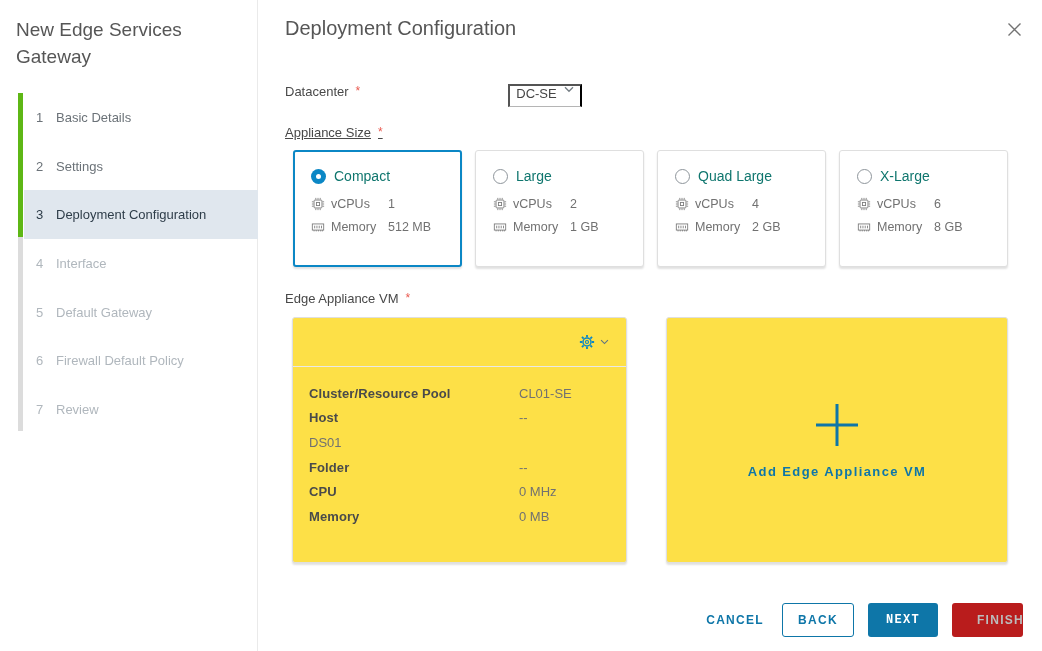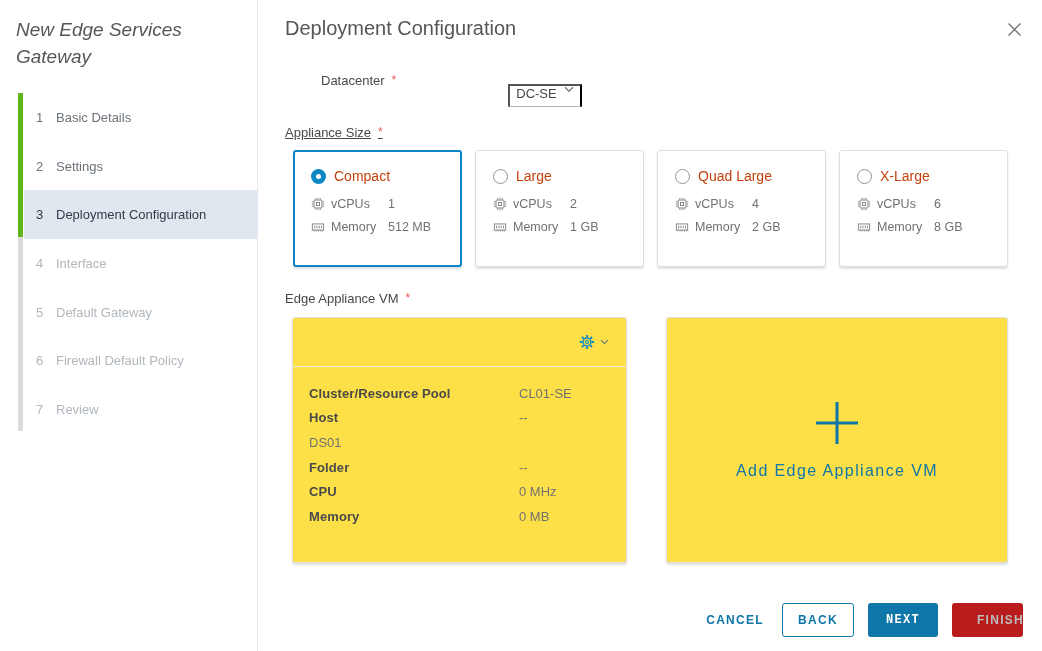--- a/index.html
+++ b/index.html
@@ -9,74 +9,74 @@
     --active-step-bg:#e0e7ee;
     --required-red:#e9594f;
   }
   *{box-sizing:border-box;margin:0;padding:0;}
   html,body{width:1042px;height:651px;}
   body{font-family:"Liberation Sans",sans-serif;background:#fff;overflow:hidden;}
   .app{position:relative;width:1042px;height:651px;background:#fff;}
 
   
   .sidebar{position:absolute;left:0;top:0;width:258px;height:651px;background:#fff;border-right:1px solid #eaeaea;}
-  .sidebar-title{margin:16px 0 0 16px;width:212px;font-size:19px;line-height:27px;font-weight:400;color:#565656;font-style:italic;}
+  .sidebar-title{margin:16px 0 0 16px;width:212px;font-size:19px;line-height:27px;font-weight:400;color:#565656;}
   .steps{position:absolute;left:0;top:93px;width:258px;}
   .rail{position:absolute;left:18px;width:5px;}
   .rail-green{top:0;height:144px;background:var(--progress-green,#5eb715);}
   .rail-gray{top:144px;height:194px;background:#dcdcdc;}
   .step{height:48.7px;margin-left:24px;padding-left:12px;display:flex;align-items:center;font-size:13px;cursor:default;}
   .step .num{width:20px;flex:none;}
   .step.done{color:#6b7278;}
   .step.active{background:var(--active-step-bg,#e0e7ee);color:#2e3d49;}
   .step.upcoming{color:#b0b7bd;}
 
   
   .main{position:absolute;left:259px;top:0;width:783px;height:651px;}
   .page-title{position:absolute;left:26px;top:17px;font-size:20px;font-weight:400;color:#565656;}
   .close-btn{position:absolute;right:19px;top:20px;width:18px;height:18px;display:flex;align-items:center;justify-content:center;cursor:pointer;background:none;border:none;}
 
   .field-label{position:absolute;font-size:13px;color:#484848;}
   .req{color:var(--required-red,#e9594f);margin-left:7px;font-size:12px;vertical-align:1px;}
 
-  .dc-label{left:26px;top:73px;margin-left:36px;}
+  .dc-label{left:26px;top:84px;}
   .size-label{left:26px;top:125px;text-decoration:underline;}
   .vm-label{left:26px;top:291px;}
 
   .dropdown{position:absolute;left:249px;top:84px;width:74px;padding-bottom:5px;border-bottom:1px solid #b5b5b5;
     display:flex;justify-content:center;gap:7px;font-size:13px;color:#454545;cursor:pointer;background:none;}
 
   
   .cards{position:absolute;left:34px;top:150px;display:flex;gap:13px;}
   .size-card{width:169px;height:117px;background:#fff;border:1px solid #dfdfdf;border-radius:3px;
     padding:17px 0 0 17px;box-shadow:0 2px 2px rgba(0,0,0,.12);cursor:pointer;}
   .size-card.selected{border:2px solid var(--bright-blue,#0b87c5);padding:16px 0 0 16px;}
   .radio-row{display:flex;align-items:center;gap:8px;margin-bottom:13px;}
   .radio{width:15px;height:15px;border-radius:50%;flex:none;position:relative;border:1px solid #8e959b;background:#fff;}
   .radio.checked{border:none;background:var(--bright-blue,#0b87c5);}
   .radio.checked::after{content:"";position:absolute;left:5px;top:5px;width:5px;height:5px;border-radius:50%;background:#fff;}
-  .size-name{font-size:14px;color:#c2410c;}
+  .size-name{font-size:14px;color:#0f766e;}
   .spec{display:flex;align-items:center;margin-top:9px;font-size:12.5px;color:#717171;}
   .spec .spec-icon{width:14px;margin-right:6px;display:flex;}
   .spec .spec-name{width:57px;}
 
   
   .panel{position:absolute;top:317px;height:246px;background:#fde047;border:1px solid #dfdfdf;border-radius:3px;box-shadow:0 2px 2px rgba(0,0,0,.12);}
   .vm-card{left:33px;width:335px;}
   .vm-top{height:49px;border-bottom:1px solid #e9e9e9;display:flex;align-items:center;justify-content:flex-end;padding-right:17px;}
   .gear-btn{display:flex;align-items:center;gap:5px;background:none;border:none;cursor:pointer;padding:0;}
   .vm-rows{padding:14px 16px 0 16px;}
   .vm-row{display:flex;height:24.6px;align-items:center;font-size:13px;}
   .vm-row .k{width:210px;flex:none;font-weight:bold;color:#4a4a4a;letter-spacing:.1px;}
   .vm-row .v{color:#717171;}
 
   
   .add-card{left:407px;width:342px;display:flex;flex-direction:column;align-items:center;justify-content:center;cursor:pointer;}
   .add-card .plus-wrap{margin-bottom:16px;display:flex;}
-  .add-label{font-size:16px;font-weight:normal;letter-spacing:1.4px;color:var(--accent-blue,#0e76a8);}
+  .add-label{font-size:13px;font-weight:bold;letter-spacing:1.4px;color:var(--accent-blue,#0e76a8);}
 
   
   .footer{position:absolute;top:603px;right:19px;display:flex;align-items:center;gap:14px;height:34px;}
   .btn{height:34px;border-radius:3px;font-family:"Liberation Sans",sans-serif;font-size:12px;font-weight:bold;
     letter-spacing:1.3px;display:flex;align-items:center;justify-content:center;cursor:pointer;border:none;}
   .btn-link{background:none;color:var(--accent-blue,#0e76a8);padding:0 4px;}
   .btn-outline{width:72px;background:#fff;border:1px solid var(--accent-blue,#0e76a8);color:var(--accent-blue,#0e76a8);}
   .btn-primary{width:70px;background:var(--accent-blue,#0e76a8);color:#fff;font-family:Liberation Mono, monospace;}
   .btn-disabled{width:71px;background:#b91c1c;color:#bcbcbc;cursor:default;padding-left:26px;}
 </style>

